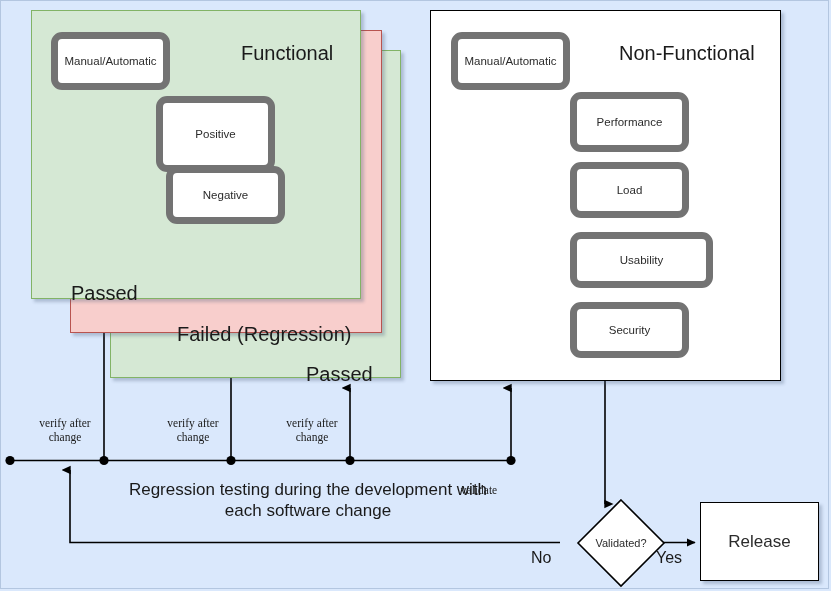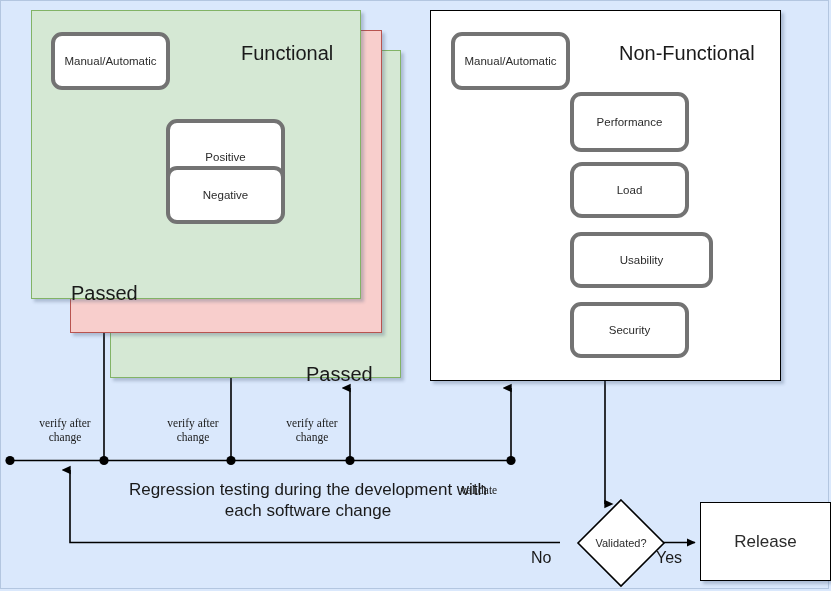--- a/index.html
+++ b/index.html
@@ -58,21 +58,21 @@
     white-space: nowrap;
     line-height: 1;
     margin-top: 13px;
   }
 
   
   .rbox {
     position: absolute;
     box-sizing: border-box;
     background: #ffffff;
-    border: 4px solid #737373;
+    border: 7px solid #737373;
     border-radius: 11px;
     display: flex;
     align-items: center;
     justify-content: center;
     font-size: 11.5px;
     color: #2b2b2b;
   }
   .sqbox {
     position: absolute;
     box-sizing: border-box;
@@ -194,42 +194,43 @@
       <line x1="511" y1="190" x2="562" y2="190" stroke="#000" stroke-width="1.6" marker-end="url(#arrowRight)"></line>
       <line x1="511" y1="260" x2="562" y2="260" stroke="#000" stroke-width="1.6" marker-end="url(#arrowRight)"></line>
       <line x1="511" y1="330" x2="562" y2="330" stroke="#000" stroke-width="1.6" marker-end="url(#arrowRight)"></line>
     </g>
   </svg>
 
   <div class="layer layer-green" style="left:110px; top:50px; width:291px; height:328px; z-index:2;"></div>
   <div class="layer-label" style="left:306px; top:351px; z-index:3;">Passed</div>
 
   <div class="layer layer-pink" style="left:70px; top:30px; width:312px; height:303px; z-index:4;"></div>
+  <div class="layer-label" style="left:177px; top:311px; z-index:5;">Failed (Regression)</div>
 
   <div class="layer layer-green" style="left:31px; top:10px; width:330px; height:289px; z-index:6;"></div>
 
   <div class="layer-label" style="left:241px; top:30px; z-index:7;">Functional</div>
 
   <div class="layer-label" style="left:71px; top:270px; z-index:7;">Passed</div>
 
   <div class="rbox" style="left:51px; top:32px; width:119px; height:58px; z-index:8;">Manual/Automatic</div>
 
-  <div class="rbox" style="left:166px; top:96px; width:119px; height:76px; z-index:8;margin-top:23px;">Positive</div>
+  <div class="rbox" style="left:156px; top:96px; width:119px; height:76px; z-index:8;">Positive</div>
 
   <div class="rbox" style="left:166px; top:166px; width:119px; height:58px; z-index:8;">Negative</div>
 
   <div class="layer layer-plain" style="left:430px; top:10px; width:351px; height:371px; z-index:6;"></div>
 
   <div class="layer-label" style="left:619px; top:30px; z-index:7;">Non-Functional</div>
 
   <div class="rbox" style="left:451px; top:32px; width:119px; height:58px; z-index:8;">Manual/Automatic</div>
 
   <div class="rbox" style="left:570px; top:92px; width:119px; height:60px; z-index:8;">Performance</div>
 
-  <div class="rbox" style="left:570px; top:162px; width:119px; height:56px; z-index:8;border-radius:12px;">Load</div>
+  <div class="rbox" style="left:570px; top:162px; width:119px; height:56px; z-index:8;">Load</div>
 
   <div class="rbox" style="left:570px; top:232px; width:143px; height:56px; z-index:8;">Usability</div>
 
   <div class="rbox" style="left:570px; top:302px; width:119px; height:56px; z-index:8;">Security</div>
 
   <div class="tx tx-small" style="left:27px; top:416px; width:76px; z-index:9;">verify after
 change</div>
 
   <div class="tx tx-small" style="left:155px; top:416px; width:76px; z-index:9;">verify after
 change</div>
@@ -246,16 +247,16 @@
     <svg class="diamond-shape" viewBox="0 0 90 90">
       <polygon points="45,2 88,45 45,88 2,45" fill="#ffffff" stroke="#000000" stroke-width="1.6"></polygon>
     </svg>
     <div class="diamond-text">Validated?</div>
   </div>
 
   <div class="tx tx-yn" style="left:531px; top:548px; z-index:9;">No</div>
 
   <div class="tx tx-yn" style="left:656px; top:548px; z-index:9;">Yes</div>
 
-  <div class="sqbox" style="left:700px; top:502px; width:131px; height:79px; z-index:9;">Release</div>
+  <div class="sqbox" style="left:700px; top:502px; width:119px; height:79px; z-index:9;">Release</div>
 
   <div class="page-border"></div>
 </div>
 
 </body></html>

